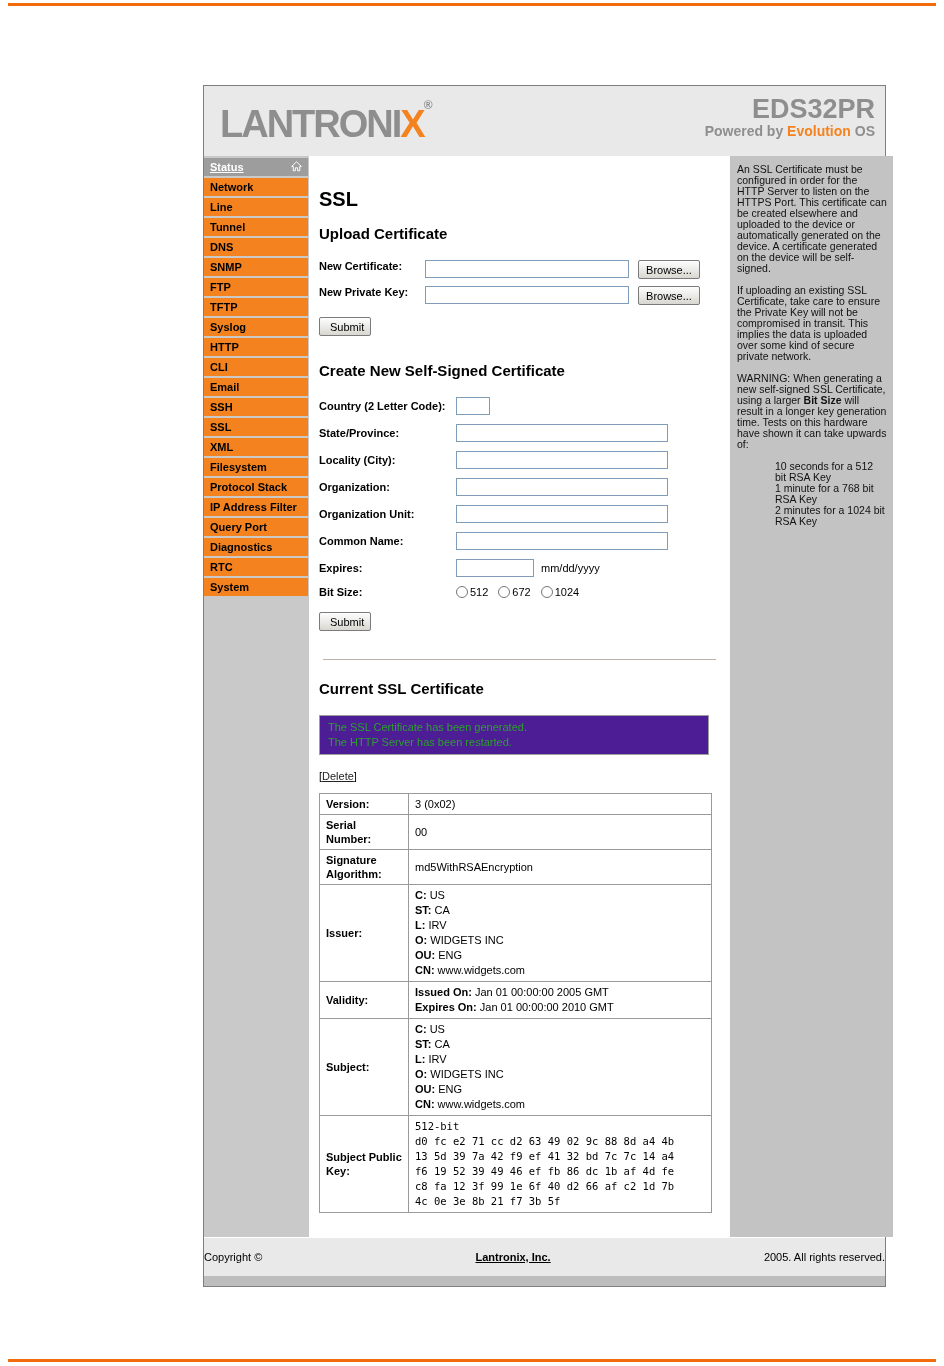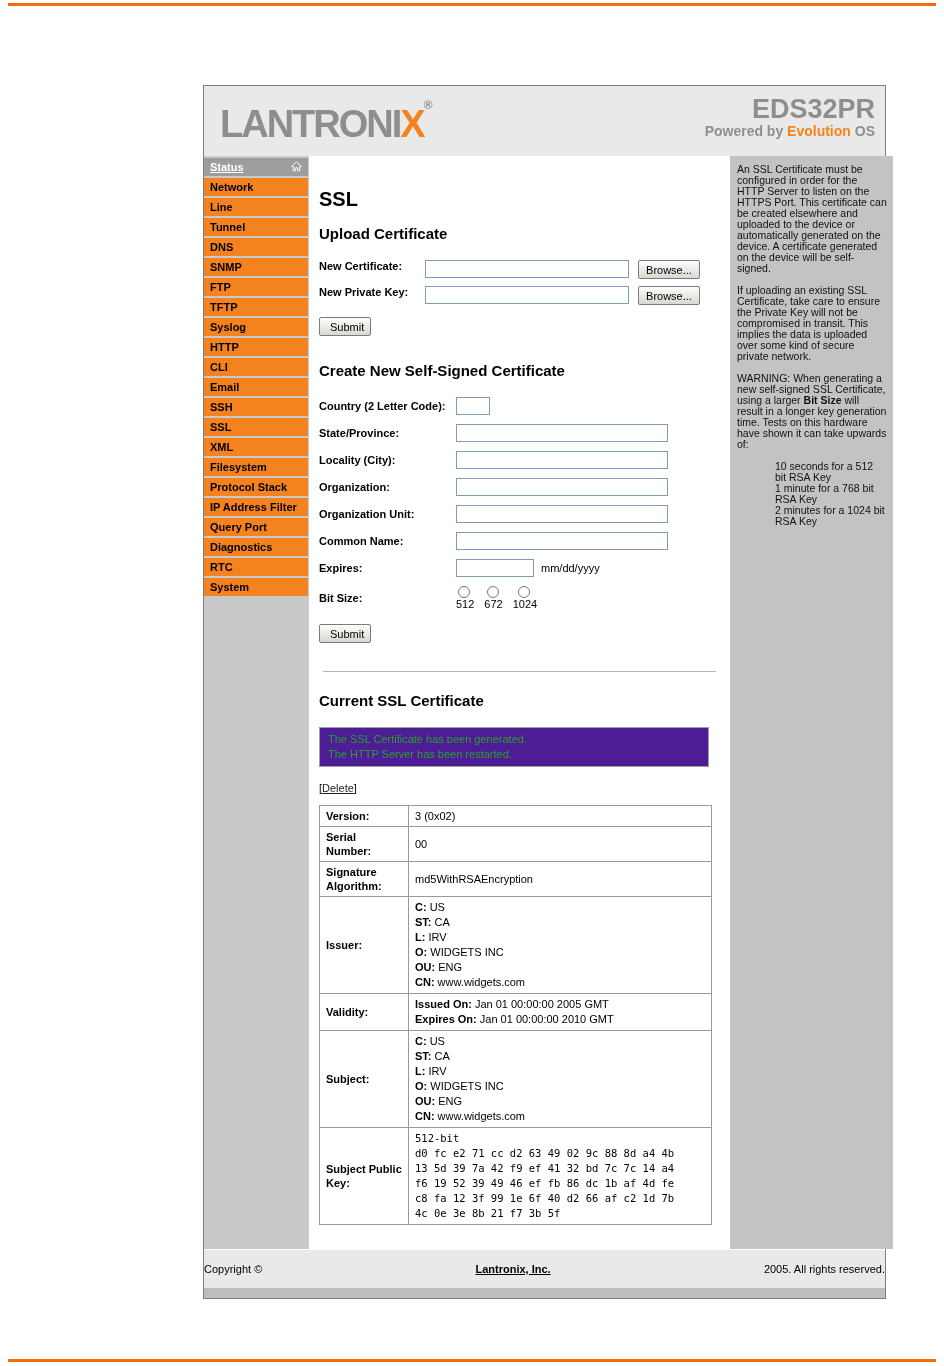--- a/index.html
+++ b/index.html
@@ -58,21 +58,21 @@
   .hint { font-size:11px; margin-left:7px; }
 
   .btn { font-size:11px; font-family:inherit; height:19px; padding:1px 10px;
          background:linear-gradient(#FEFEFE,#D8D7D1); border:1px solid #7B7B7B;
          border-radius:2px; color:#000; cursor:pointer; }
   .browse-btn { margin-left:9px; width:62px; padding:1px 0; }
   .submit-btn { margin:5px 0 0 0; width:52px; }
 
   .radio-group { display:flex; align-items:center; font-size:11px; }
   .radio-group input[type=radio] { width:12px; height:12px; margin:0 2px 0 0; }
-  .radio-opt { margin-right:10px; display:flex; align-items:center;flex-direction:column; }
+  .radio-opt { margin-right:10px; display:flex; align-items:center; }
 
   .divider { border:none; border-top:1px solid #BDB2A7; margin:28px 0 0 4px; width:393px; }
 
   .msg-box { width:390px; background:#4c1d95; border:1px solid #9f9f9f; padding:4px 8px;
              font-size:11px; color:#2E9E2E; line-height:15px; box-sizing:border-box; margin-top:2px; }
   .delete-wrap { font-size:11px; margin:15px 0 11px 0; }
   .delete-wrap a { color:#222; text-decoration:underline; cursor:pointer; }
 
   .cert-table { border-collapse:collapse; width:393px; font-size:11px; }
   .cert-table td { border:1px solid #9A9A9A; padding:3px 6px; vertical-align:middle; }

